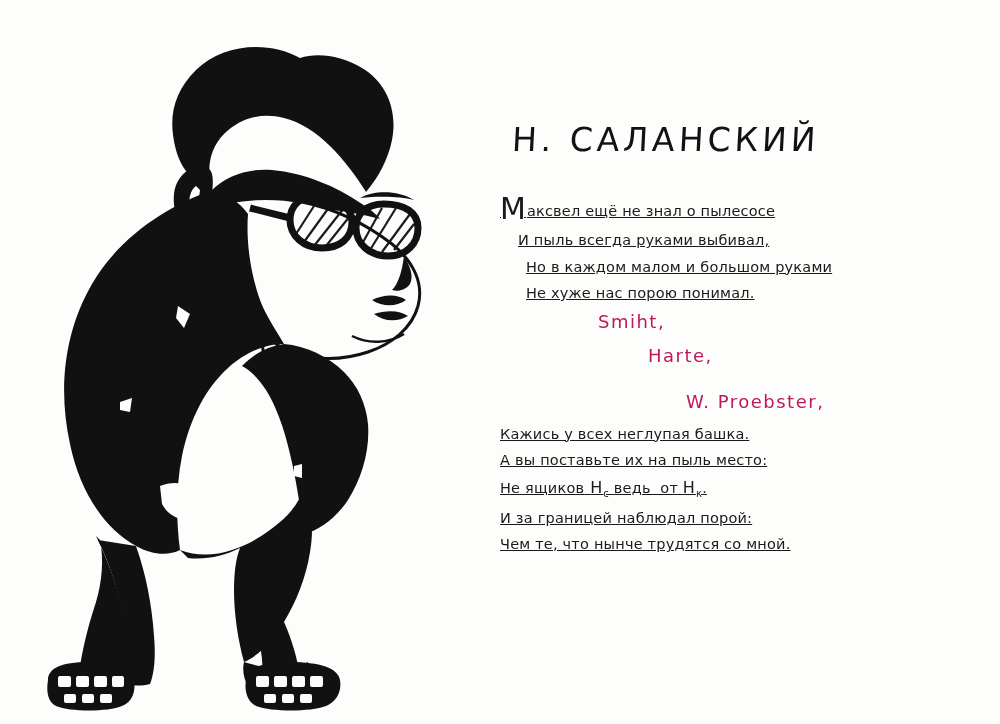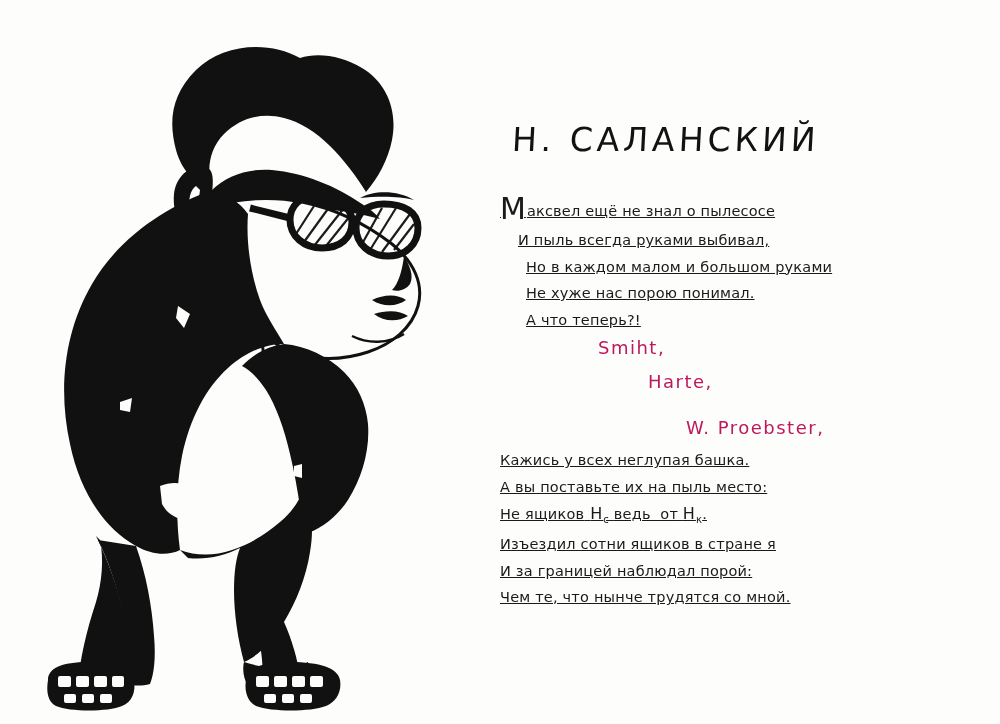--- a/index.html
+++ b/index.html
@@ -249,30 +249,28 @@
 
     <div id="author-name">Н. САЛАНСКИЙ</div>
 
     <div class="poem-body">
 
       <div class="line first-line"><span class="dropcap">М</span><span>аксвел ещё не знал о пылесосе</span></div>
 
       <div class="line indent-1">И пыль всегда руками выбивал,</div>
       <div class="line indent-2">Но в каждом малом и большом руками</div>
       <div class="line indent-2">Не хуже нас порою понимал.</div>
-      <div class="line indent-2">А что теперь?!</div>
 
       <div class="name-line name-a">Smiht,</div>
       <div class="name-line name-b">Harte,</div>
       <div class="name-line name-c">W. Proebster,</div>
 
       <div class="line">Кажись у всех неглупая башка.</div>
       <div class="line">А вы поставьте их на пыль место:</div>
 
       <div class="line"><span>Не ящиков</span><span class="formula">&nbsp;</span><span class="formula">H</span><span class="sub">с</span><span>&nbsp;</span><span>ведь  от</span><span>&nbsp;</span><span class="formula">H</span><span class="sub">к</span><span>.</span></div>
 
-      <div class="line">Изъездил сотни ящиков в стране я</div>
       <div class="line">И за границей наблюдал порой:</div>
       <div class="line">Чем те, что нынче трудятся со мной.</div>
 
     </div>
   </div>
 </div>
 
 </body></html>

